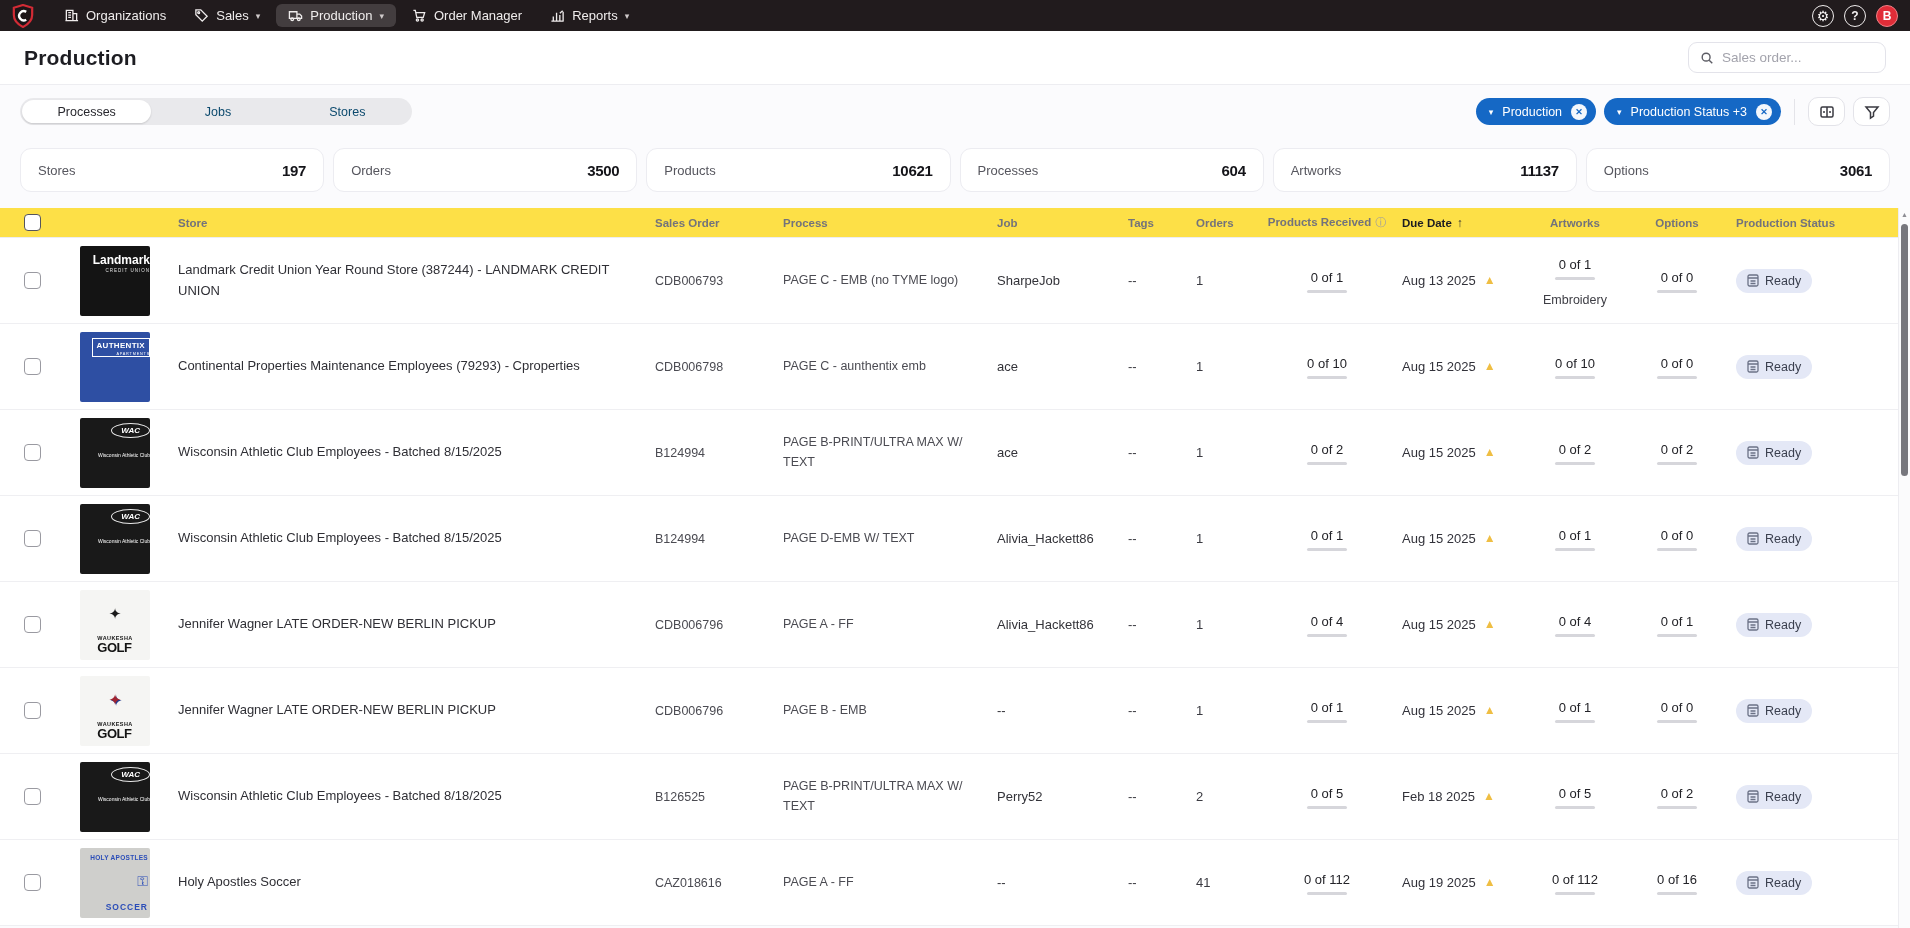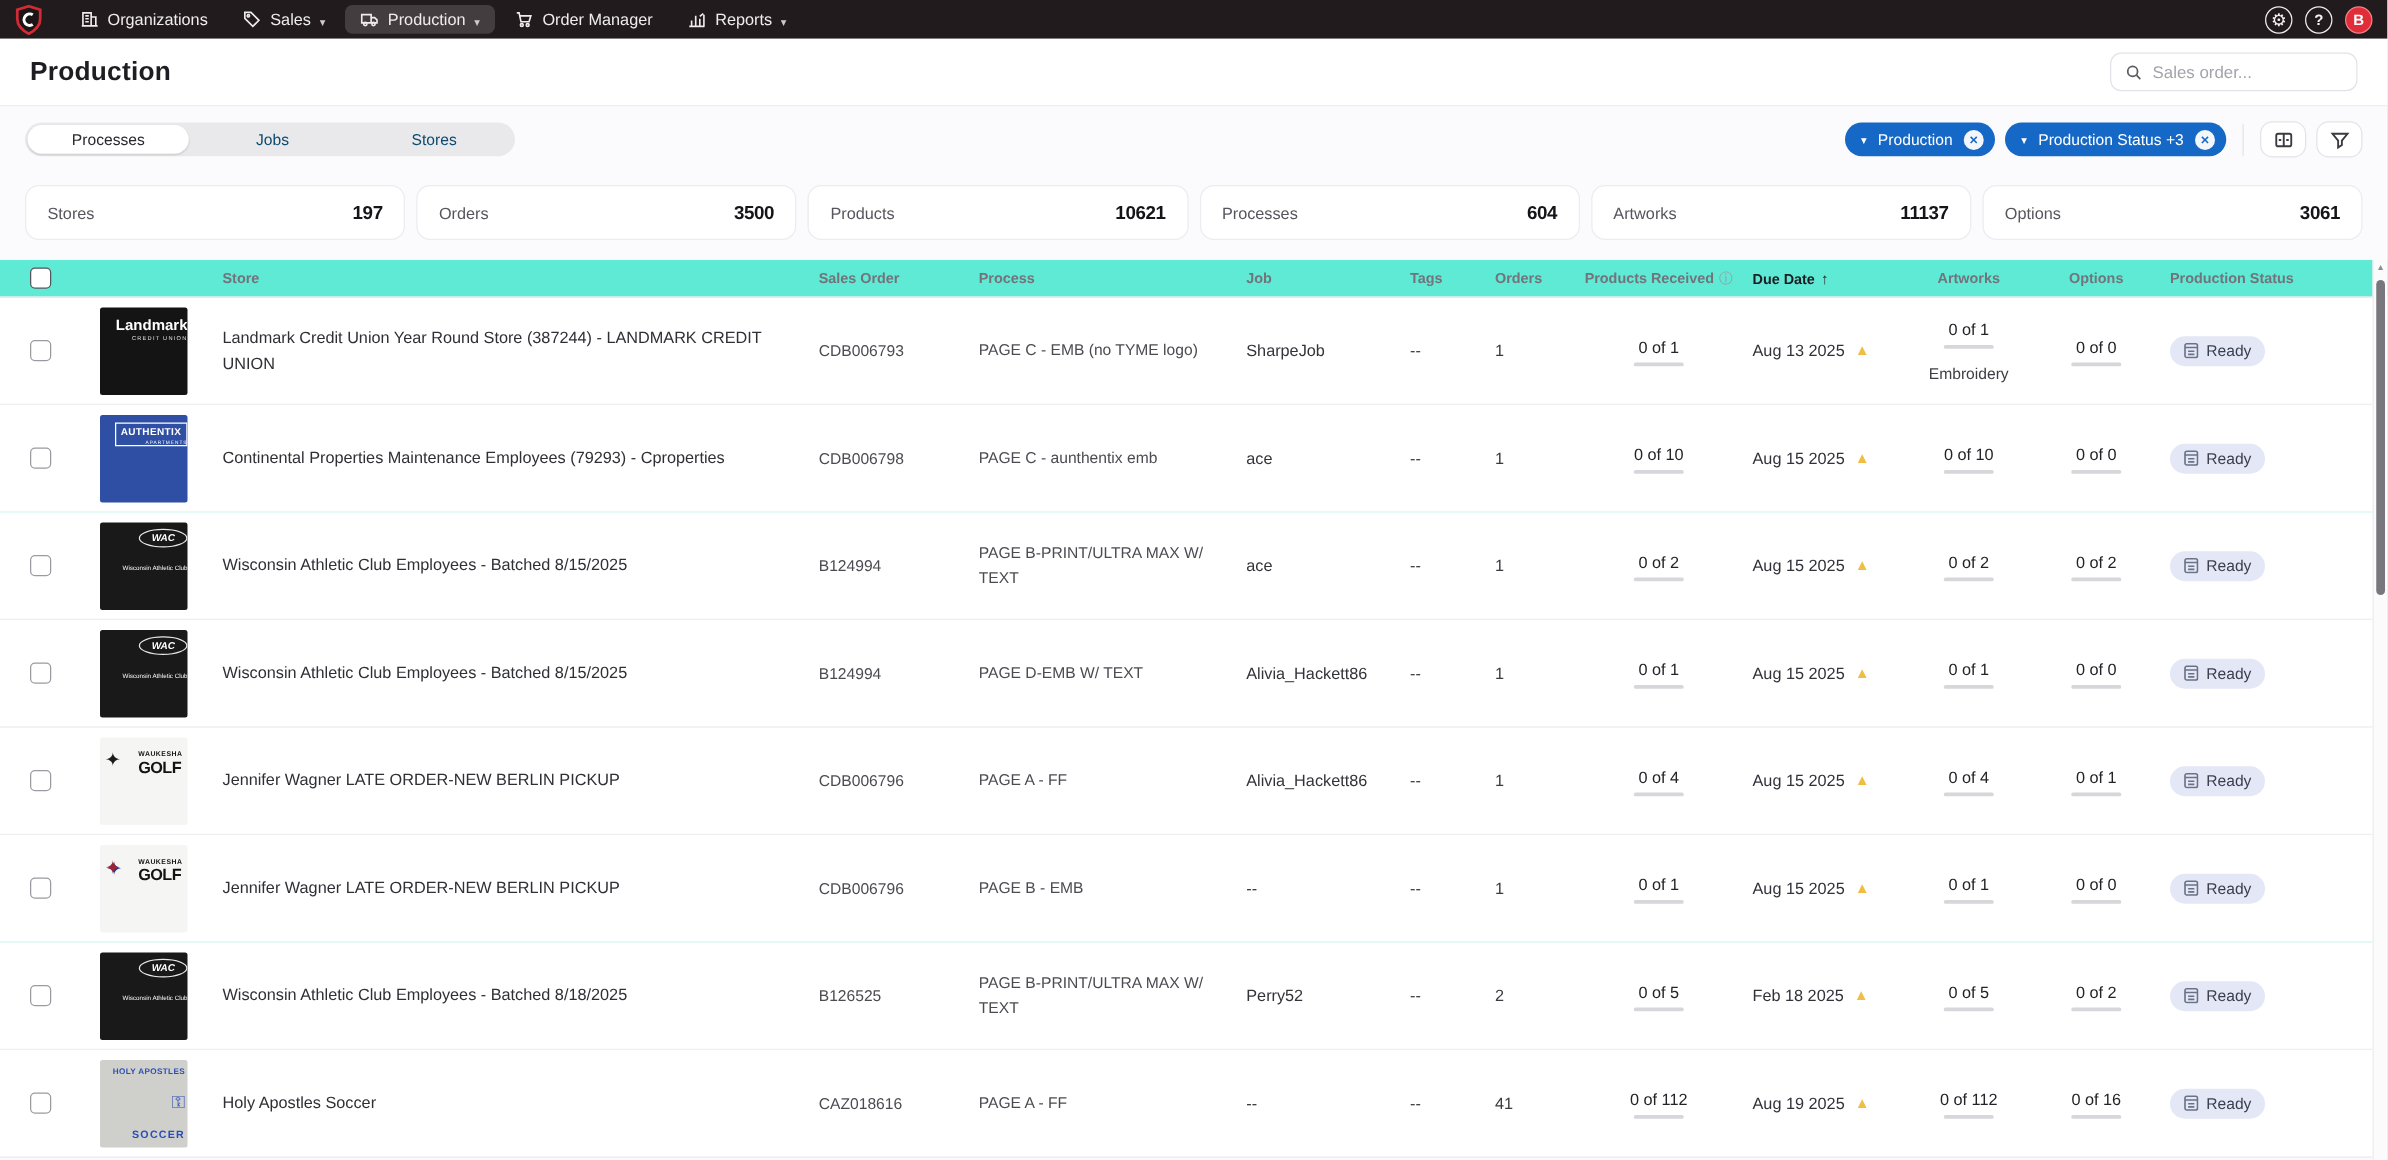--- a/index.html
+++ b/index.html
@@ -3,21 +3,21 @@
 <meta charset="utf-8">
 <style>
   * { margin:0; padding:0; box-sizing:border-box; }
   html,body { width:1910px; height:928px; overflow:hidden; background:#fbfbfd;
     font-family:"Liberation Sans", sans-serif; }
 
   
   .topnav { height:31px; background:#211b1d; display:flex; align-items:center;
     padding:0 12px 0 10px; gap:4px; color:#f1eeee; }
   .brand { width:26px; height:26px; display:flex; align-items:center; justify-content:center; margin-right:12px; }
-  .nav-item { display:flex; align-items:flex-end; gap:7px; font-size:13px; padding:4px 12px;
+  .nav-item { display:flex; align-items:center; gap:7px; font-size:13px; padding:4px 12px;
     border-radius:6px; color:#efecec; cursor:pointer; white-space:nowrap; }
   .nav-item.active { background:#433d3f; }
   .nav-item svg { width:15px; height:15px; stroke:#efecec; fill:none; stroke-width:1.4; }
   .caret { font-size:9px; color:#cfc9ca; }
   .caret::before { content:"▾"; }
   .nav-right { margin-left:auto; display:flex; align-items:center; gap:10px; }
   .icon-circle { width:22px; height:22px; border:1.5px solid #efecec; border-radius:50%;
     display:flex; align-items:center; justify-content:center; cursor:pointer; }
   .gear-g::before { content:"⚙"; font-size:14px; color:#f4f1f1; }
   .help-g::before { content:"?"; font-size:12px; font-weight:bold; color:#f4f1f1; }
@@ -56,21 +56,21 @@
   .tool-btn svg { width:16px; height:16px; stroke:#3a3a41; fill:none; stroke-width:1.5; }
 
   
   .stats { display:flex; gap:9px; padding:22px 20px 0 20px; }
   .stat { flex:1; background:#fff; border:1px solid #ececf1; border-radius:11px; height:44px;
     display:flex; align-items:center; justify-content:space-between; padding:0 17px; }
   .stat-label { font-size:13px; color:#56565e; }
   .stat-value { font-size:15px; font-weight:bold; color:#141419; letter-spacing:-.3px; }
 
   
-  .tablewrap { margin-top:16px; background:#5eead4; position:relative; }
+  .tablewrap { margin-top:16px; background:#fde047; position:relative; }
   .grid { display:grid;
     grid-template-columns:80px 98px 477px 128px 214px 131px 68px 62px 138px 136px 86px 118px 1fr;
     align-items:center; }
   .thead { height:30px; border-bottom:1px solid #ededf1; font-size:11.5px; color:#73737b;
     font-weight:bold; }
   .trow { min-height:86px; border-bottom:1px solid #efeff2; background:#fff; }
   .c-check { padding-left:24px; }
   .cb { width:17px; height:17px; border:1.5px solid #9a9aa1; border-radius:4px; display:block;
     background:#fff; cursor:pointer; }
   .thead .cb { border-color:#55555c; }
@@ -84,22 +84,22 @@
   .t-landmark { background:#141414; color:#fff; padding-top:7px; }
   .t-landmark .tl1 { font-size:12px; font-weight:bold; }
   .t-landmark .tl2 { font-size:4.5px; letter-spacing:1px; color:#e2e2e2; margin-top:1px; }
   .t-authentix { background:#2e4fa3; color:#fff; padding-top:6px; }
   .t-authentix .tl1 { font-size:8px; font-weight:bold; border:1px solid #fff; padding:2px 4px 6px 4px; letter-spacing:.3px; }
   .t-authentix .tl2 { font-size:3.8px; letter-spacing:.8px; margin-top:-5px; }
   .t-wac { background:#191919; color:#fff; padding-top:5px;gap:12px; }
   .t-wac .tl1 { font-size:8px; font-weight:bold; font-style:italic; border:1px solid #e8e8e8;
     border-radius:50%; padding:2px 9px; }
   .t-wac .tl2 { font-size:5px; margin-top:2px; white-space:nowrap; }
-  .t-golf { background:#f5f5f3; color:#131313; flex-direction:row; justify-content:center;
-    gap:14px; padding-top:11px; align-items:flex-start; }
+  .t-golf { background:#f5f5f3; color:#131313; flex-direction:column; justify-content:center;
+    gap:14px; padding-top:11px; align-items:center; }
   .star { font-size:15px; line-height:1; color:#1b1b1b; }
   .star::before { content:"✦"; }
   .t-golf2 .star { color:#a02430; text-shadow:1px 1px 0 #223a8e; }
   .golf-txt { display:flex; flex-direction:column; align-items:flex-start; }
   .t-golf .tl1 { font-size:5.5px; font-weight:bold; letter-spacing:.4px; }
   .t-golf .tl2 { font-size:13px; font-weight:bold; letter-spacing:-.5px; margin-top:-1px; }
   .t-holy { background:#cfcfcc; color:#2b4db8; justify-content:space-between; padding:6px 2px; }
   .t-holy .tl1 { font-size:6.5px; font-weight:bold; text-align:center; letter-spacing:.3px; }
   .t-holy .figure { font-size:14px; color:#2b4db8; line-height:1; }
   .t-holy .figure::before { content:"⚿"; }

